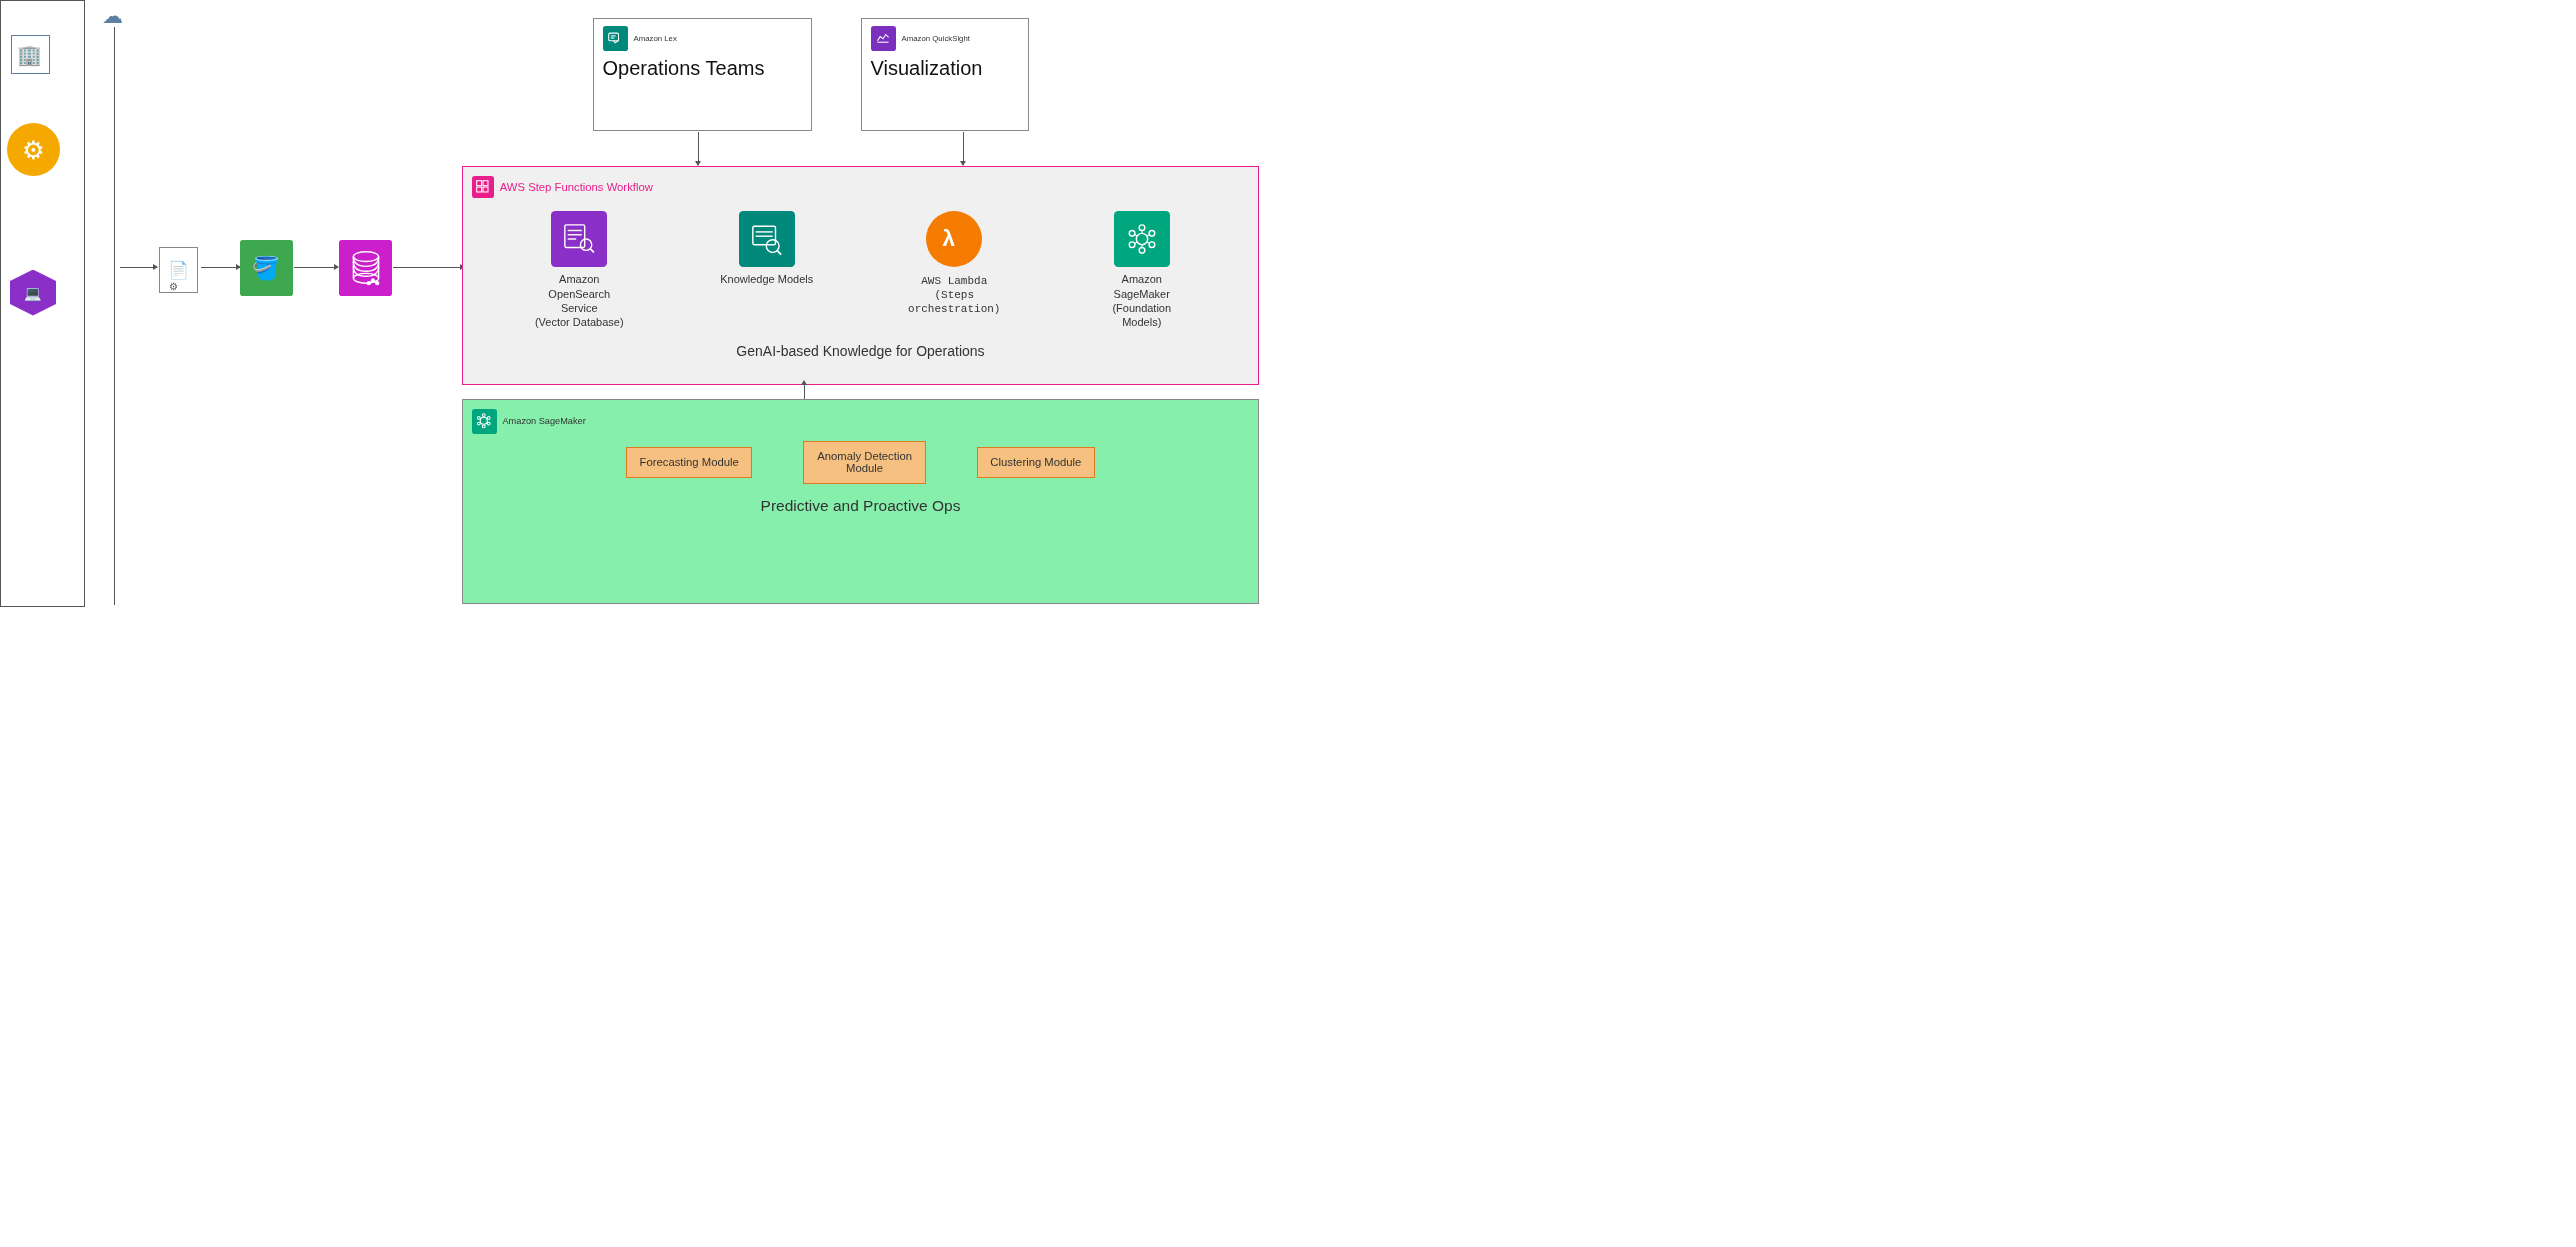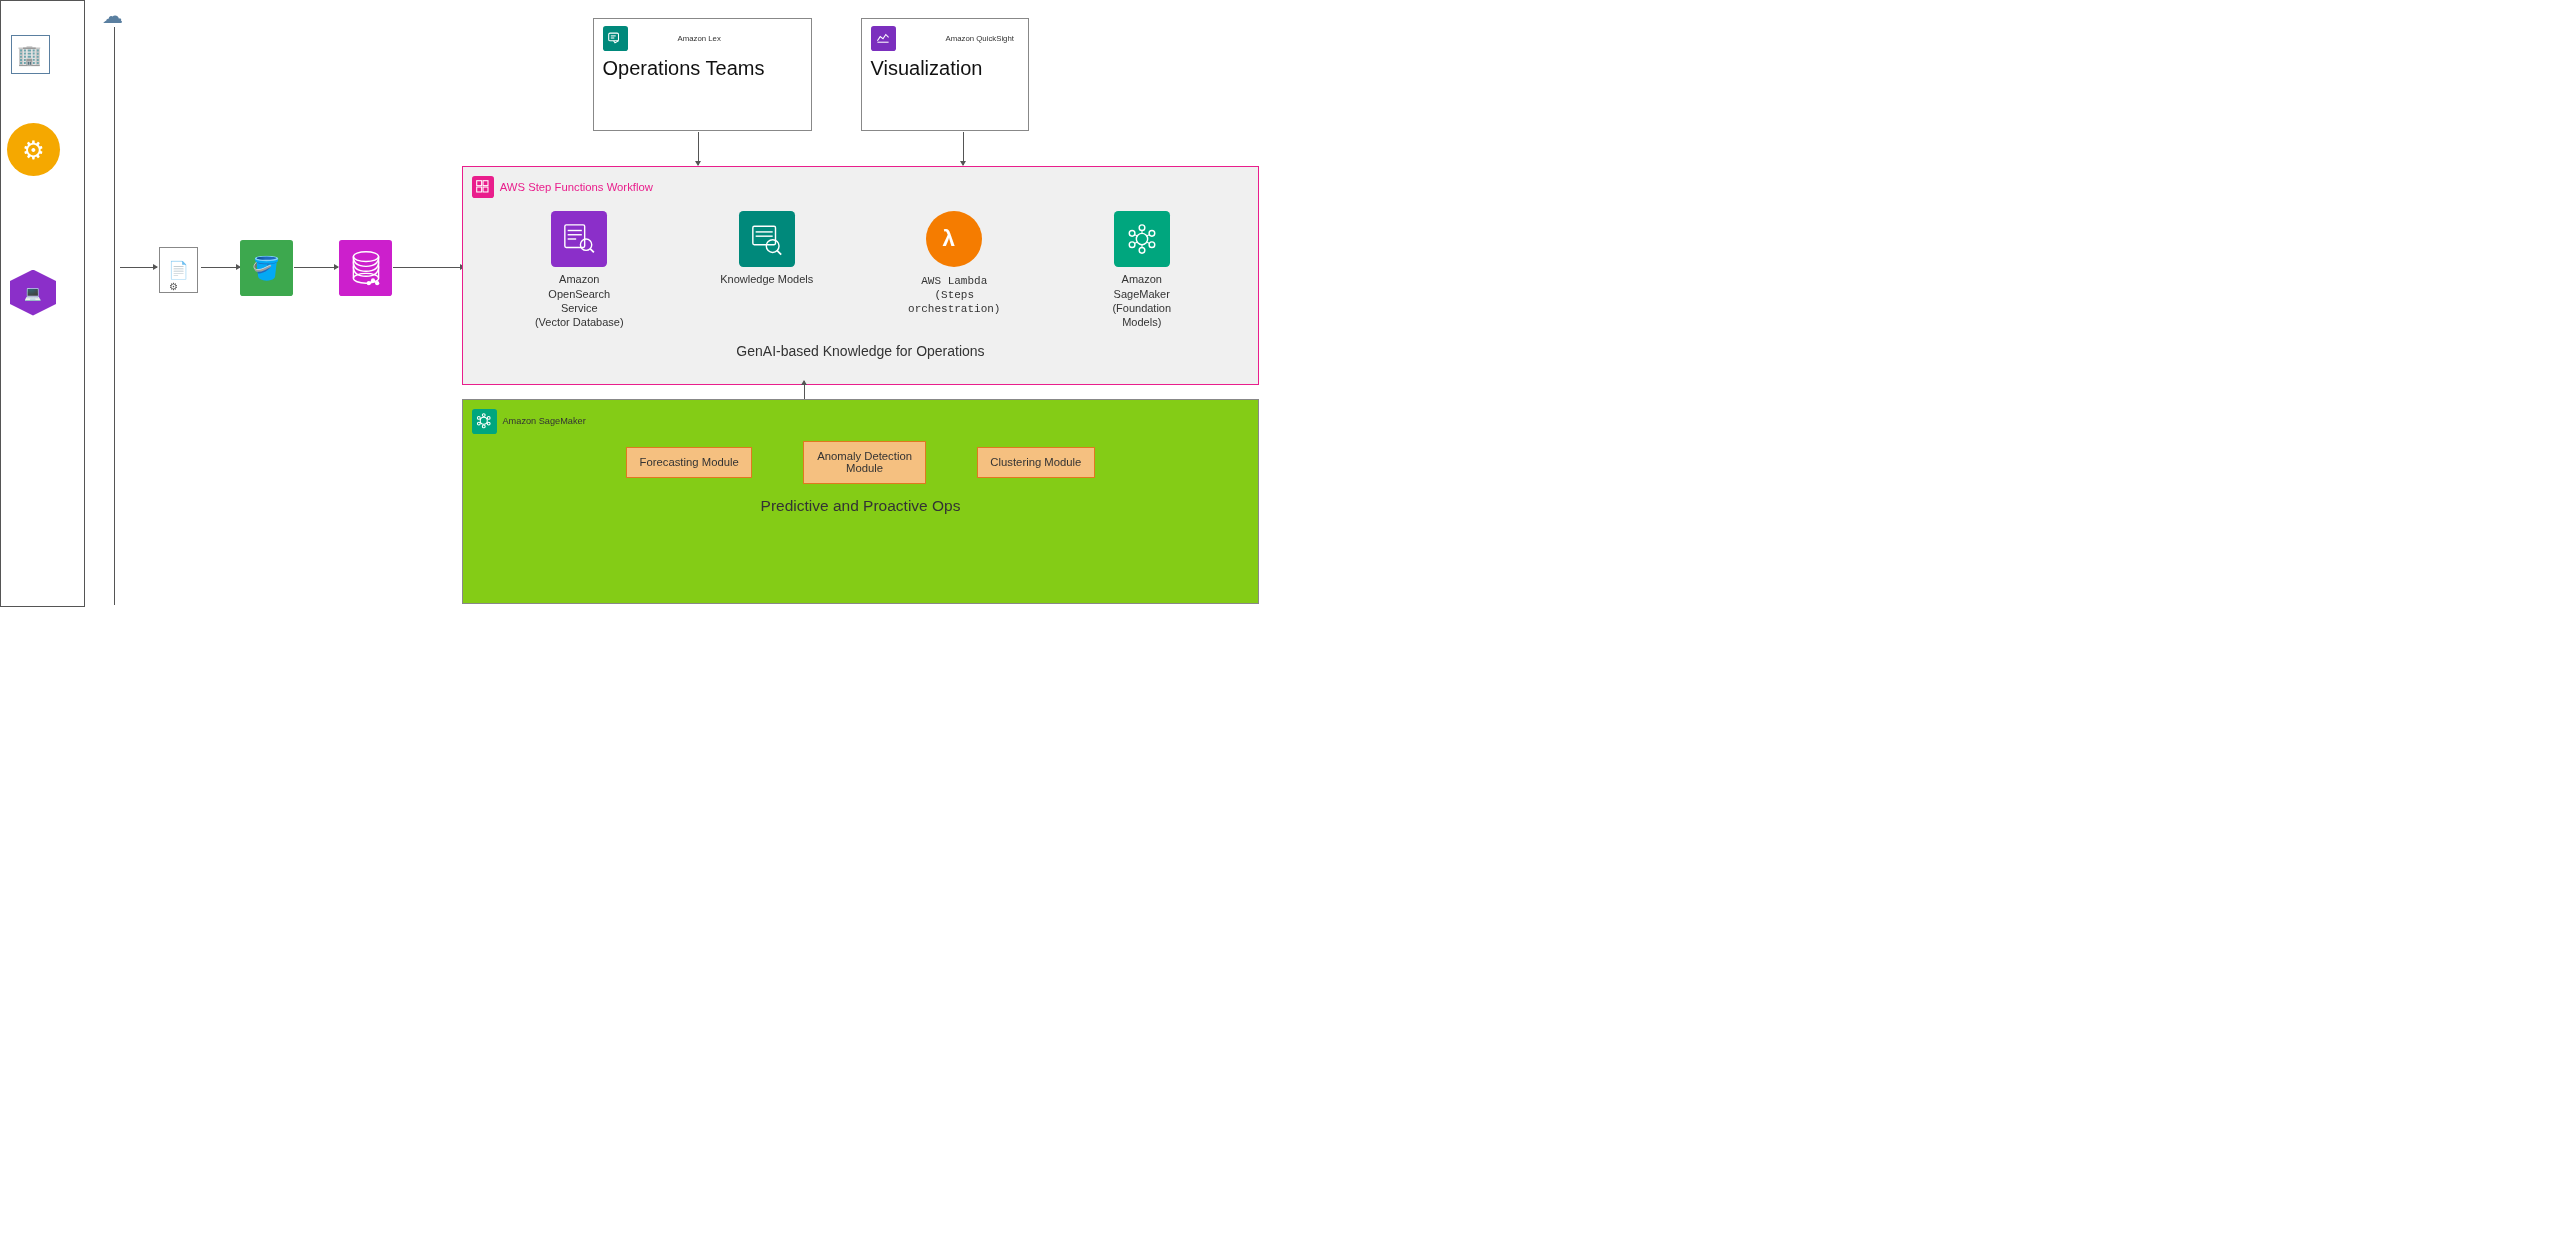--- a/index.html
+++ b/index.html
@@ -394,21 +394,21 @@
     }
 
     
     .sagemaker-box {
       position: absolute;
       left: 462px;
       top: 399px;
       width: 797px;
       height: 205px;
       border: 1.4px solid #888;
-      background: #84cc16;
+      background: #86efac;
       padding: 8.5px;
     }
 
     .sm-header {
       display: flex;
       align-items: center;
       margin-bottom: 5.6px;
     }
 
     .sm-icon {
@@ -515,21 +515,20 @@
     .arr-tree-up {
       left: 804px;
       top: 381px;
       height: 20px;
     }
 
     
     .svc-label-row {
       display: flex;
       align-items: center;
-      gap: 44px;
     }
 
   </style>
 </head>
 <body>
 
 <div class="diagram-container">
 
   <div class="left-panel"></div>
 

